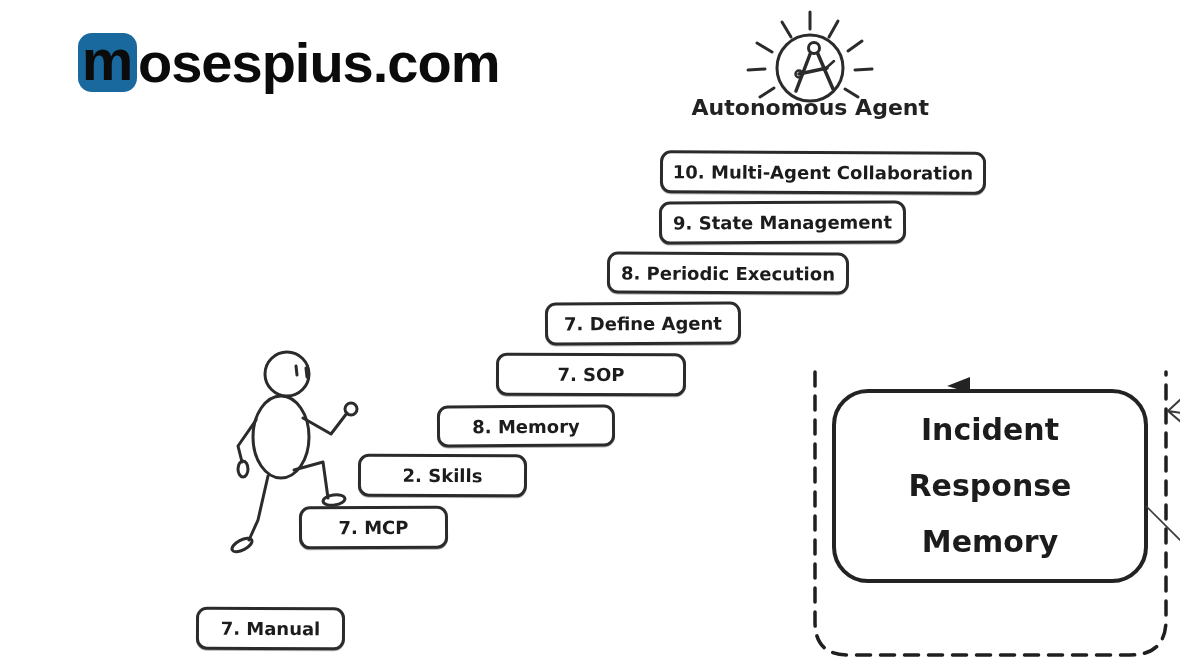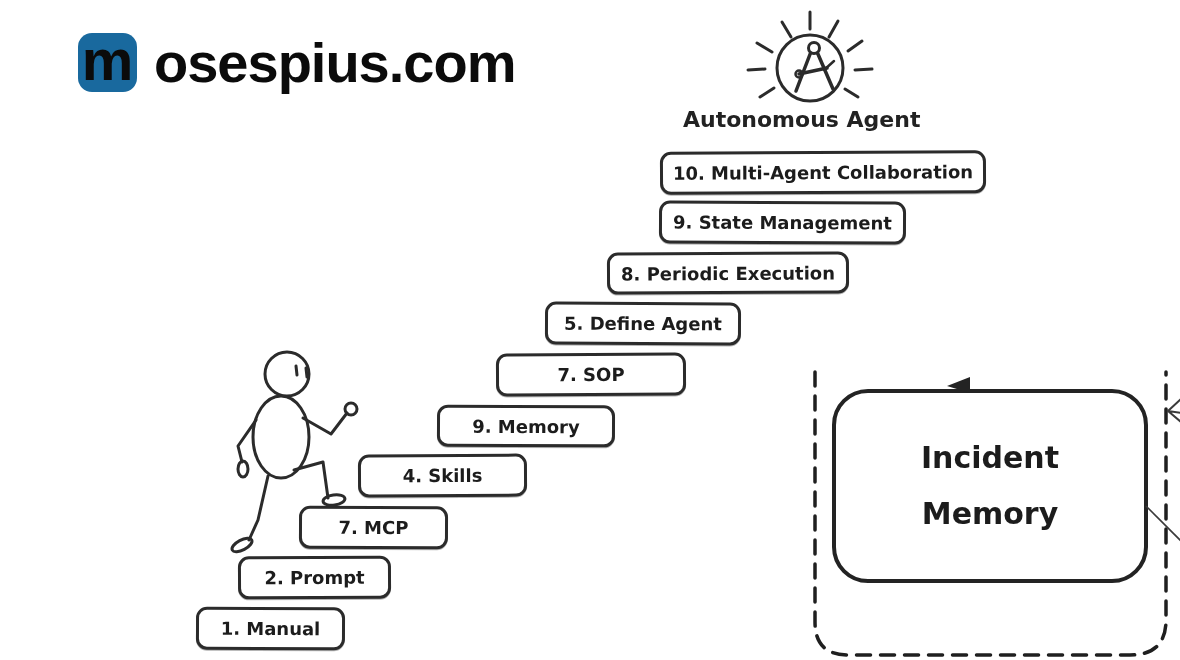--- a/index.html
+++ b/index.html
@@ -8,32 +8,32 @@
     overflow:hidden;font-family:"DejaVu Sans",sans-serif;color:#1d1d1d;
   }
   
   .logo{position:absolute;left:78px;top:33px;display:flex;align-items:center;
         font-family:"Liberation Sans",sans-serif;}
   .logo-badge{width:59px;height:59px;border-radius:14px;background:#19699e;
         display:flex;align-items:center;justify-content:center;}
   .logo-badge span{font-size:58px;font-weight:700;color:#0b0b0b;line-height:1;
         margin-top:-6px;}
   .logo-rest{font-size:56px;font-weight:700;color:#0b0b0b;letter-spacing:-1px;
-        margin-left:17px;line-height:1;}
+        margin-left:1px;line-height:1;}
   
   .step{
     position:absolute;background:#fff;border:3px solid #2b2b2b;border-radius:11px;
     display:flex;align-items:center;justify-content:center;
     font-size:18px;font-weight:700;color:#1c1c1c;white-space:nowrap;
     box-shadow:0 1px 0 rgba(40,40,40,.35);
   }
   .step:nth-of-type(odd){transform:rotate(-.3deg);}
   .step:nth-of-type(even){transform:rotate(.25deg);}
   
-  .auto-label{position:absolute;left:683px;top:107px;width:246px;text-align:left;
+  .auto-label{position:absolute;left:683px;top:95px;width:246px;text-align:right;
     font-size:22px;font-weight:700;color:#222;}
   
   .callout-box{
     position:absolute;left:832px;top:389px;width:316px;height:194px;
     border:4px solid #232323;border-radius:36px;background:#fff;
     display:flex;flex-direction:column;align-items:center;justify-content:center;
     box-sizing:border-box;
   }
   .callout-line{font-size:30px;font-weight:700;color:#1c1c1c;line-height:56px;}
   
@@ -44,35 +44,35 @@
 
 <div class="canvas">
 
   <div class="logo">
     <div class="logo-badge">
       <span>m</span>
     </div>
     <div class="logo-rest">osespius.com</div>
   </div>
 
-  <div class="step" style="left:196px;top:607px;width:143px;height:37px">1. Manual</div>
-  <div class="step" style="left:238px;top:556px;width:147px;height:37px">2. Prompt</div>
+  <div class="step" style="left:196px;top:607px;width:143px;height:37px">7. Manual</div>
   <div class="step" style="left:299px;top:506px;width:143px;height:37px">7. MCP</div>
-  <div class="step" style="left:358px;top:454px;width:163px;height:37px">4. Skills</div>
-  <div class="step" style="left:437px;top:405px;width:172px;height:36px">9. Memory</div>
+  <div class="step" style="left:358px;top:454px;width:163px;height:37px">2. Skills</div>
+  <div class="step" style="left:437px;top:405px;width:172px;height:36px">8. Memory</div>
   <div class="step" style="left:496px;top:353px;width:184px;height:37px">7. SOP</div>
-  <div class="step" style="left:545px;top:302px;width:190px;height:37px">5. Define Agent</div>
+  <div class="step" style="left:545px;top:302px;width:190px;height:37px">7. Define Agent</div>
   <div class="step" style="left:607px;top:252px;width:236px;height:36px">8. Periodic Execution</div>
   <div class="step" style="left:659px;top:201px;width:241px;height:37px">9. State Management</div>
   <div class="step" style="left:660px;top:151px;width:320px;height:37px">10. Multi-Agent Collaboration</div>
 
   <div class="auto-label">Autonomous Agent</div>
 
   <div class="callout-box">
     <div class="callout-line">Incident</div>
+    <div class="callout-line">Response</div>
     <div class="callout-line">Memory</div>
   </div>
 
   <svg class="overlay" viewBox="0 0 1180 660">
 
     <g stroke="#2b2b2b" fill="none" stroke-linecap="round">
       <circle cx="810" cy="68" r="33" stroke-width="3"></circle>
 
       <circle cx="814" cy="48" r="5.5" stroke-width="3"></circle>
       <path d="M810.5 53 L796 91" stroke-width="3.5"></path>

